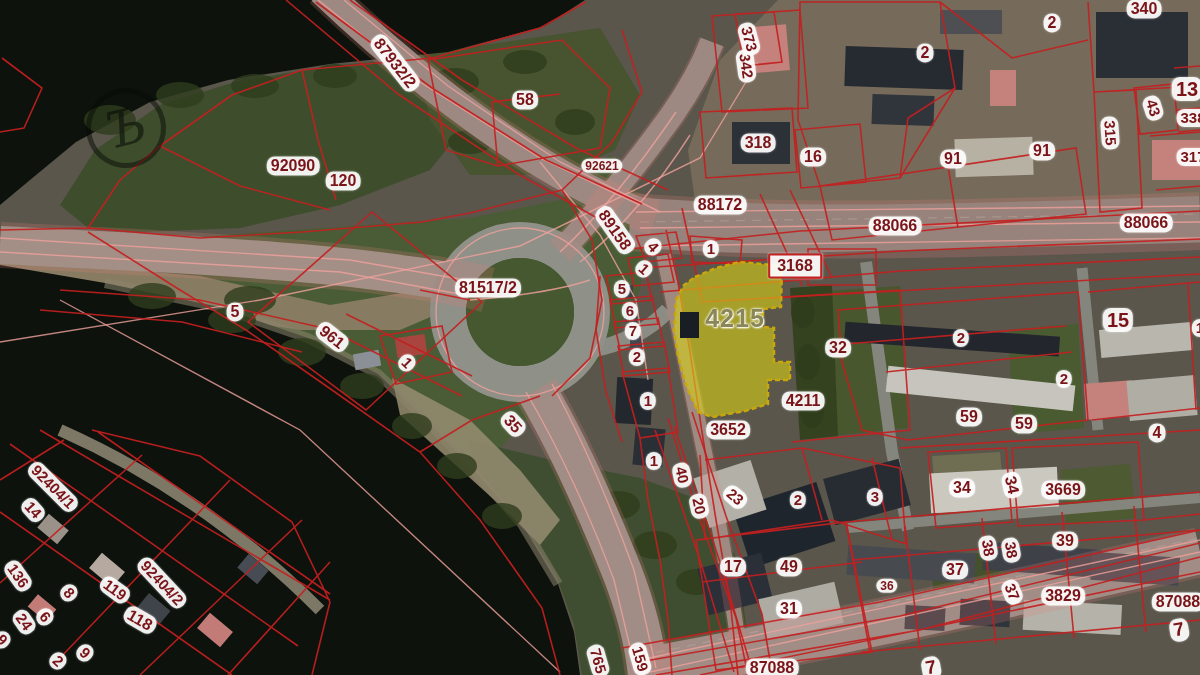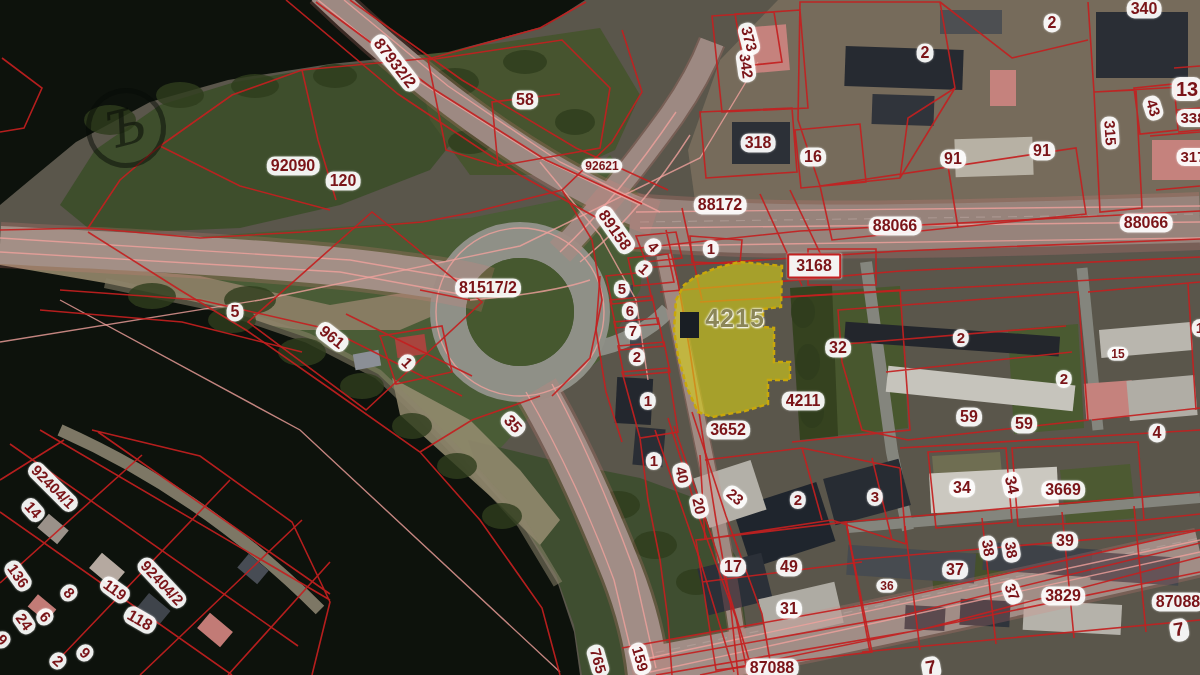--- a/index.html
+++ b/index.html
@@ -214,30 +214,30 @@
       <div class="lbl" style="left: 1193px; top: 157px;">317</div>
       <div class="lbl" style="left: 953px; top: 159px; font-size: 16px;">91</div>
       <div class="lbl" style="left: 1042px; top: 151px; font-size: 16px;">91</div>
       <div class="lbl" style="left: 895px; top: 226px; font-size: 16px;">88066</div>
       <div class="lbl" style="left: 1146px; top: 223px; font-size: 16px;">88066</div>
       <div class="lbl" style="left: 720px; top: 205px; font-size: 16px;">88172</div>
       <div class="lbl" style="left: 615px; top: 230px; --r: 55deg; font-size: 16px;">89158</div>
       <div class="lbl" style="left: 653px; top: 247px; --r: 48deg;">4</div>
       <div class="lbl" style="left: 644px; top: 269px; --r: 42deg;">1</div>
       <div class="lbl" style="left: 711px; top: 249px;">1</div>
-      <div class="lbl boxed" style="left: 814px; top: 266px; font-size: 16px;">3168</div>
+      <div class="lbl boxed" style="left: 795px; top: 266px; font-size: 16px;">3168</div>
       <div class="lbl" style="left: 488px; top: 288px; font-size: 16px;">81517/2</div>
       <div class="lbl" style="left: 622px; top: 289px;">5</div>
       <div class="lbl" style="left: 630px; top: 311px;">6</div>
       <div class="lbl" style="left: 633px; top: 331px;">7</div>
       <div class="lbl" style="left: 637px; top: 357px;">2</div>
       <div class="lbl hl" style="left: 735px; top: 318px;">4215</div>
       <div class="lbl" style="left: 838px; top: 348px; font-size: 16px;">32</div>
       <div class="lbl" style="left: 961px; top: 338px;">2</div>
-      <div class="lbl" style="left: 1118px; top: 354px; font-size: 12px;">15</div>
+      <div class="lbl" style="left: 1118px; top: 320px; font-size: 20px;">15</div>
       <div class="lbl" style="left: 1200px; top: 328px;">1</div>
       <div class="lbl" style="left: 1064px; top: 379px;">2</div>
       <div class="lbl" style="left: 803px; top: 401px; font-size: 16px;">4211</div>
       <div class="lbl" style="left: 648px; top: 401px;">1</div>
       <div class="lbl" style="left: 728px; top: 430px; font-size: 16px;">3652</div>
       <div class="lbl" style="left: 969px; top: 417px; font-size: 16px;">59</div>
       <div class="lbl" style="left: 1024px; top: 424px; font-size: 16px;">59</div>
       <div class="lbl" style="left: 1157px; top: 433px; font-size: 16px;">4</div>
       <div class="lbl" style="left: 235px; top: 312px; font-size: 16px;">5</div>
       <div class="lbl" style="left: 332px; top: 337px; --r: 38deg; font-size: 16px;">961</div>

